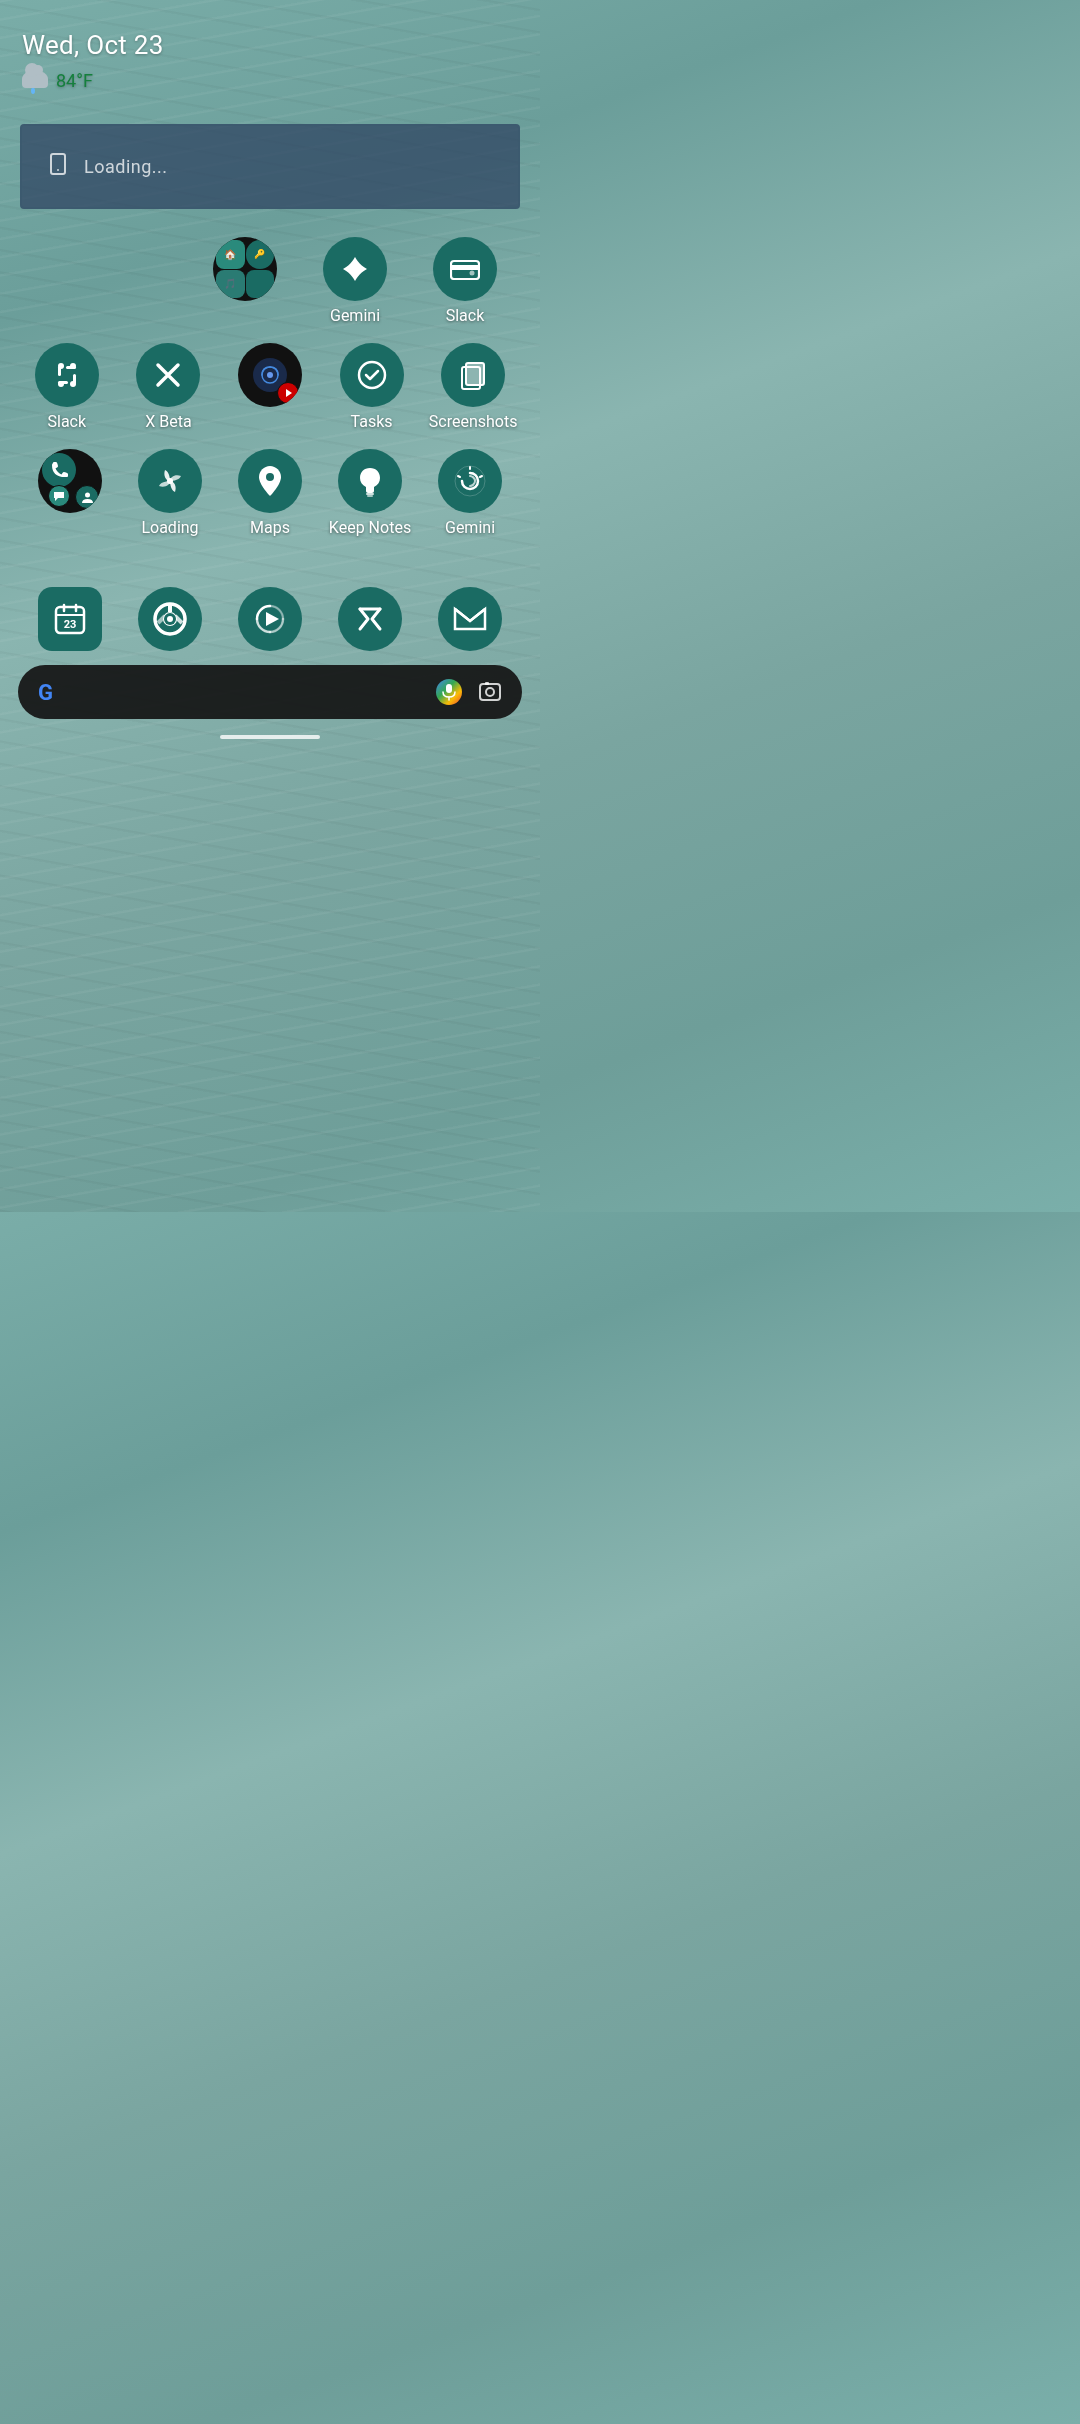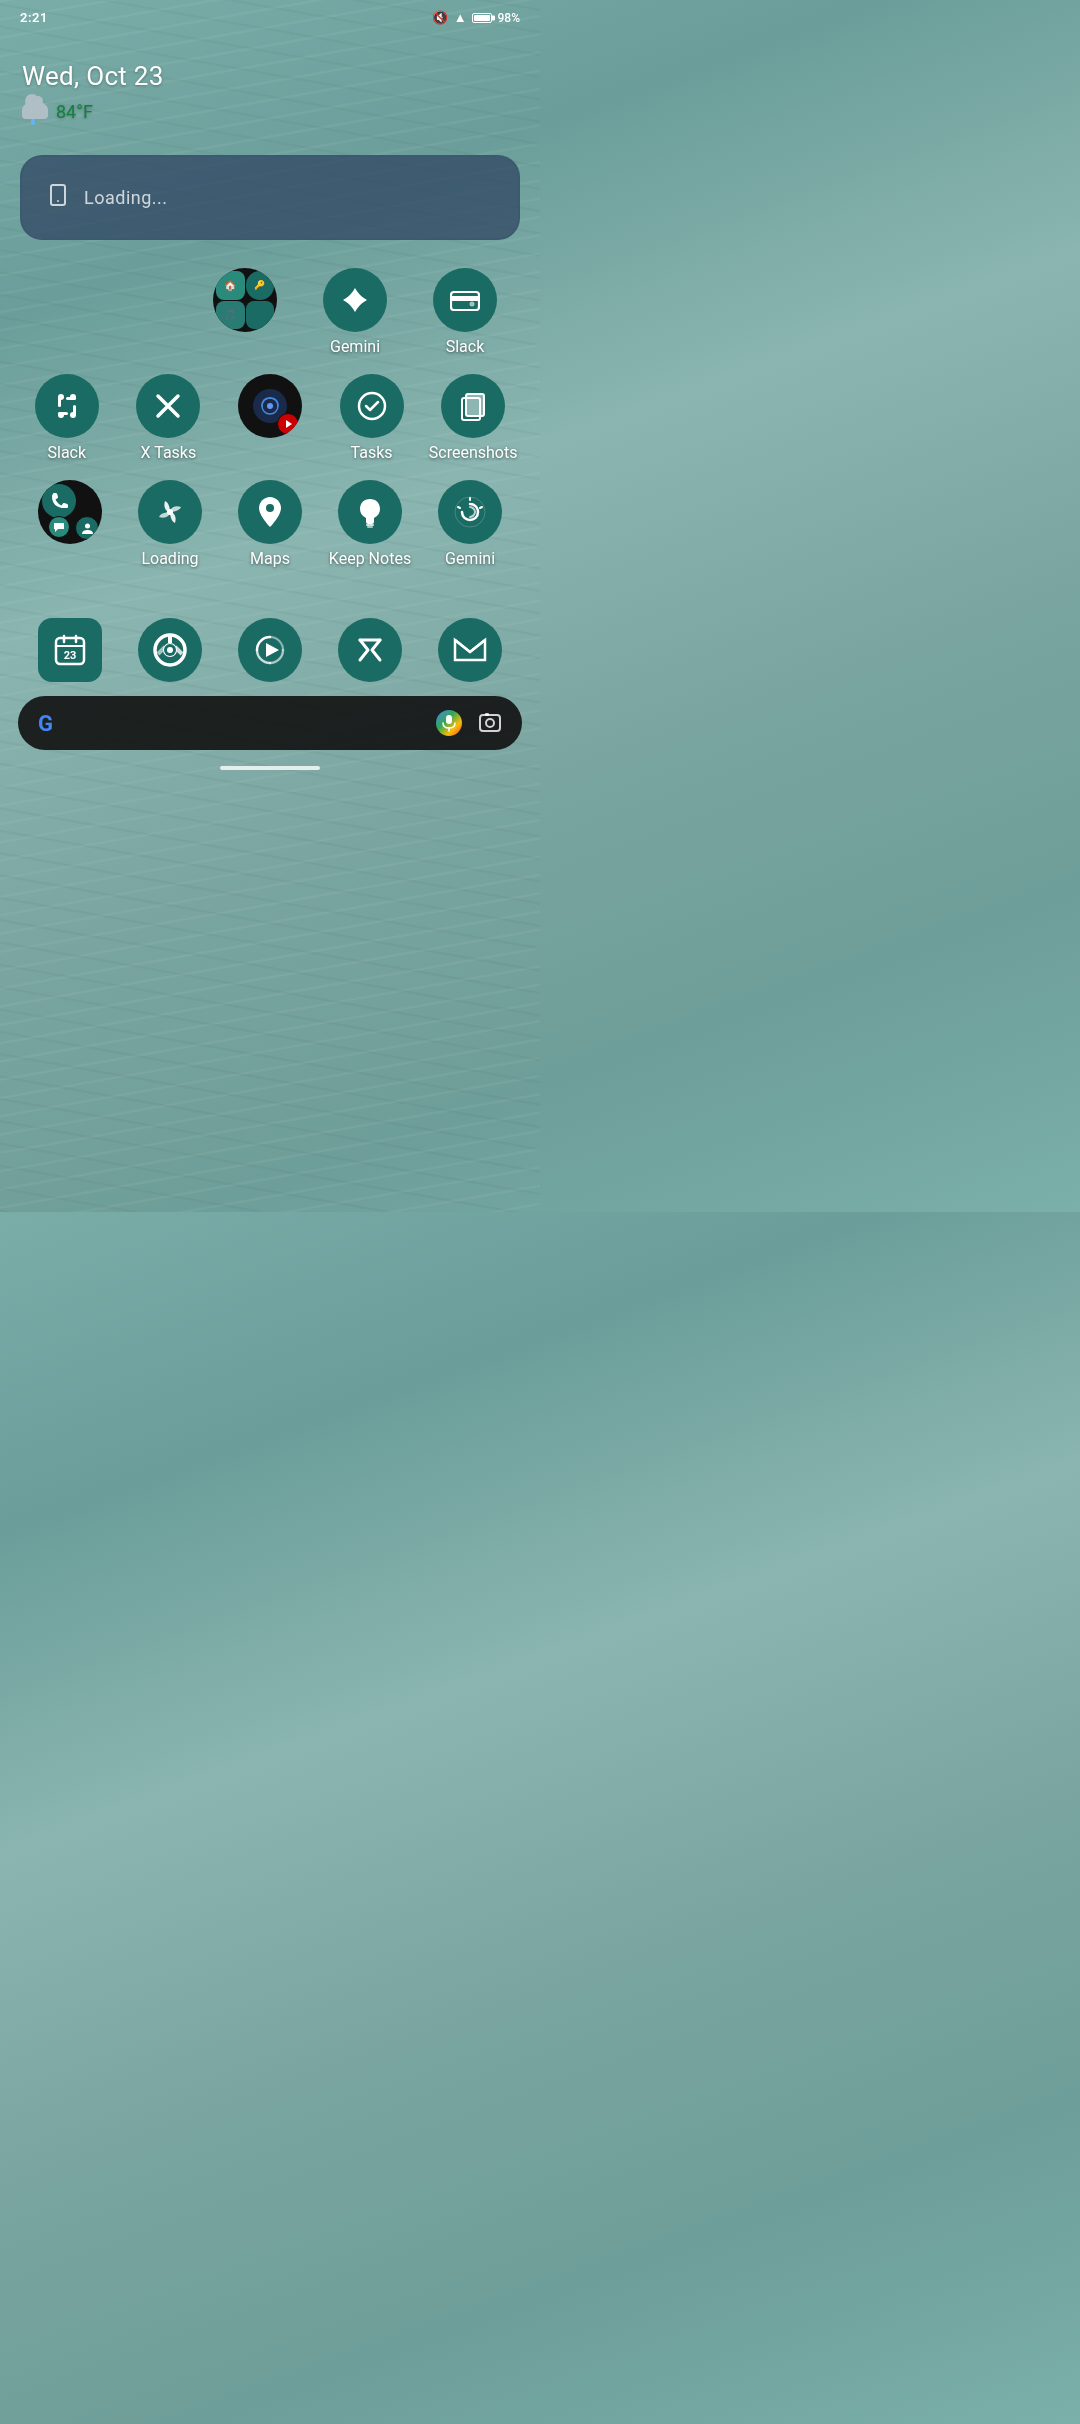--- a/index.html
+++ b/index.html
@@ -111,21 +111,21 @@
       bottom: 0px; left: 9px;
       width: 4px; height: 6px;
       background: #64b5f6;
       border-radius: 50% 50% 70% 70%;
     }
 
     
     .loading-widget {
       margin: 10px 20px 20px;
       background: rgba(45, 65, 95, 0.72);
-      border-radius: 22px;
+      border-radius: 4px;
       border: 2px solid rgba(60, 90, 110, 0.8);
       padding: 26px 24px;
       display: flex;
       align-items: center;
       gap: 14px;
     }
     .phone-icon-widget {
       color: rgba(255,255,255,0.75);
       font-size: 22px;
     }
@@ -248,36 +248,20 @@
       background: #111;
       overflow: hidden;
     }
 
   </style>
 </head>
 <body>
 
 <div class="screen">
 
-  <div class="status-bar">
-    <span class="status-time">2:21</span>
-    <div class="status-icons">
-
-      <span style="font-size:13px;">🔇</span>
-
-      <span style="font-size:13px;">▲</span>
-
-      <div class="battery-icon">
-        <div class="battery-body">
-            <div class="battery-fill"></div>
-          </div>
-        <span style="font-size:12px; margin-left:4px;">98%</span>
-      </div>
-    </div>
-  </div>
 
   <div class="date-weather">
     <div class="date-text">Wed, Oct 23</div>
     <div class="weather-row">
       <div class="weather-icon-img">
         <div class="cloud-shape"></div>
         <div class="rain-drop"></div>
       </div>
       <span style="color:#15803d; text-shadow:0 1px 3px rgba(0,0,0,0.3);">84°F</span>
     </div>
@@ -351,21 +335,21 @@
         </div>
         <span class="app-label">Slack</span>
       </div>
 
       <div class="app-item">
         <div class="app-icon" style="background:#1a6b63;">
           <svg width="30" height="30" viewBox="0 0 30 30" fill="white">
             <path d="M5 5 L25 25 M25 5 L5 25" stroke="white" stroke-width="3.5" stroke-linecap="round"></path>
           </svg>
         </div>
-        <span class="app-label">X Tasks</span>
+        <span class="app-label">X Beta</span>
       </div>
 
       <div class="app-item no-label">
         <div class="app-icon dual-icon" style="background:#111; border-radius:50%; overflow:hidden;">
           <div style="position:relative; width:100%; height:100%;">
 
             <div style="position:absolute; top:0; left:0; right:0; bottom:0; display:flex; align-items:center; justify-content:center;">
               <svg width="36" height="36" viewBox="0 0 36 36">
                 <circle cx="18" cy="18" r="17" fill="#1a2a4a"></circle>
 

